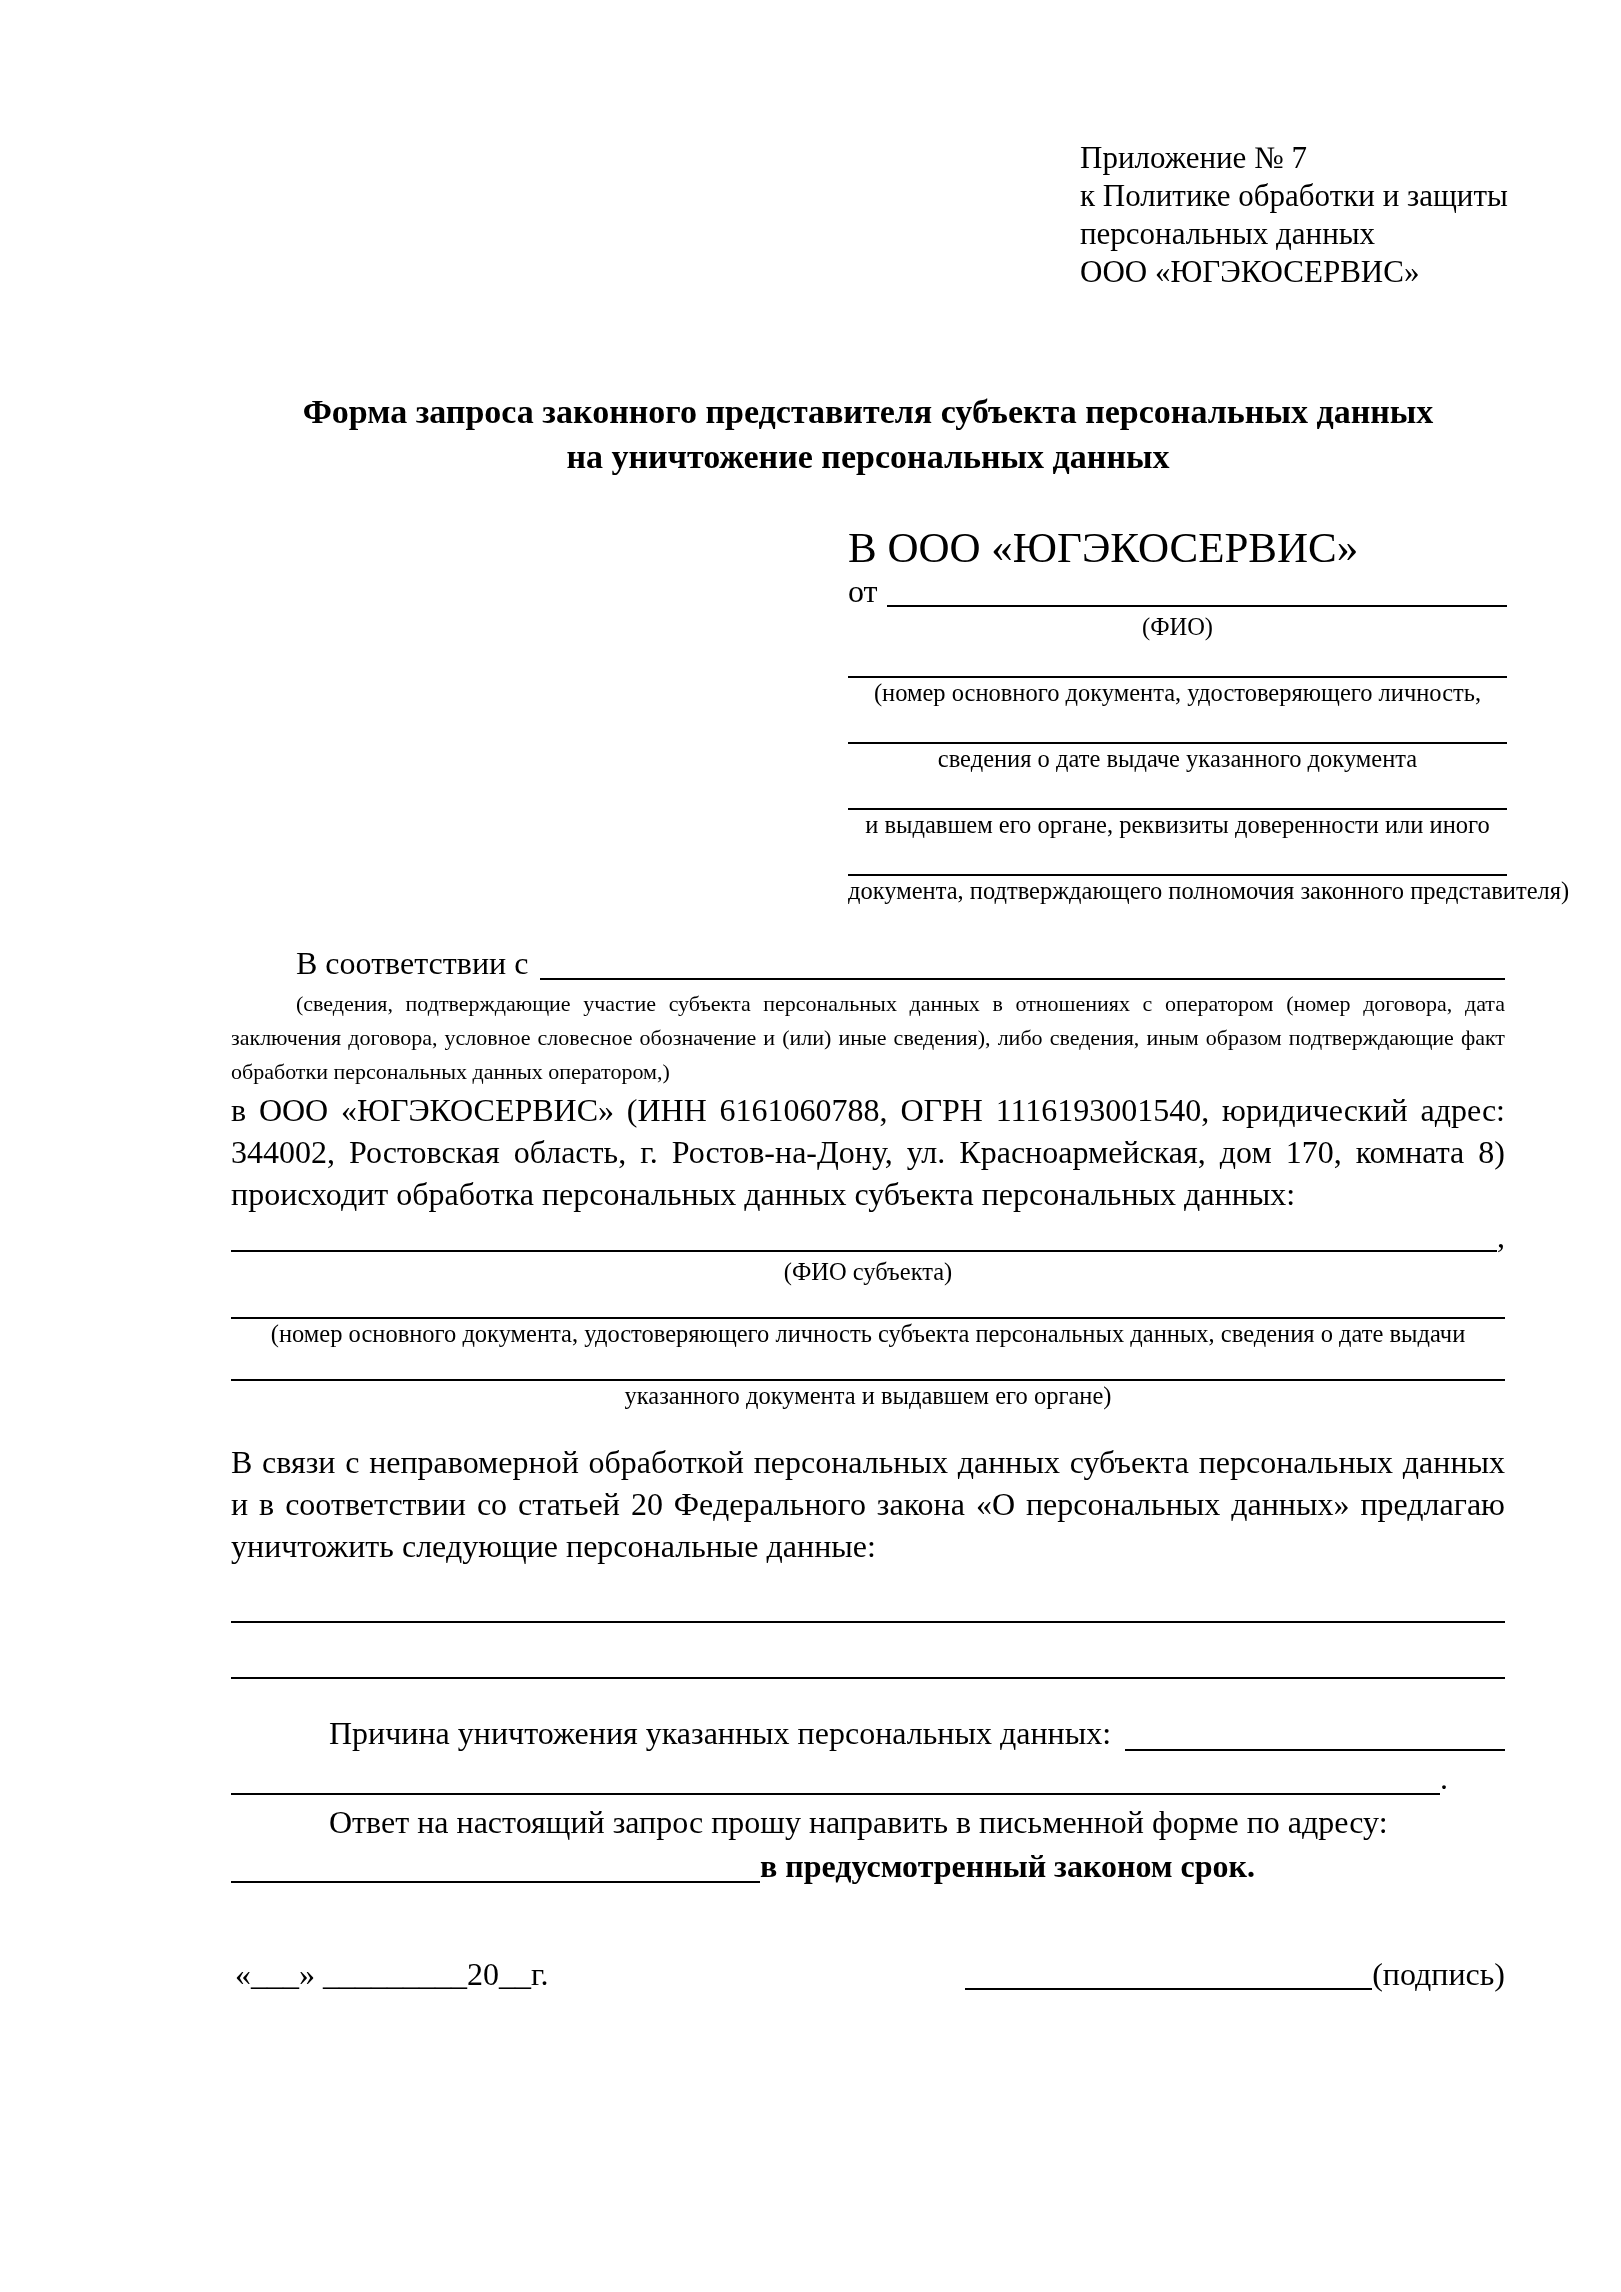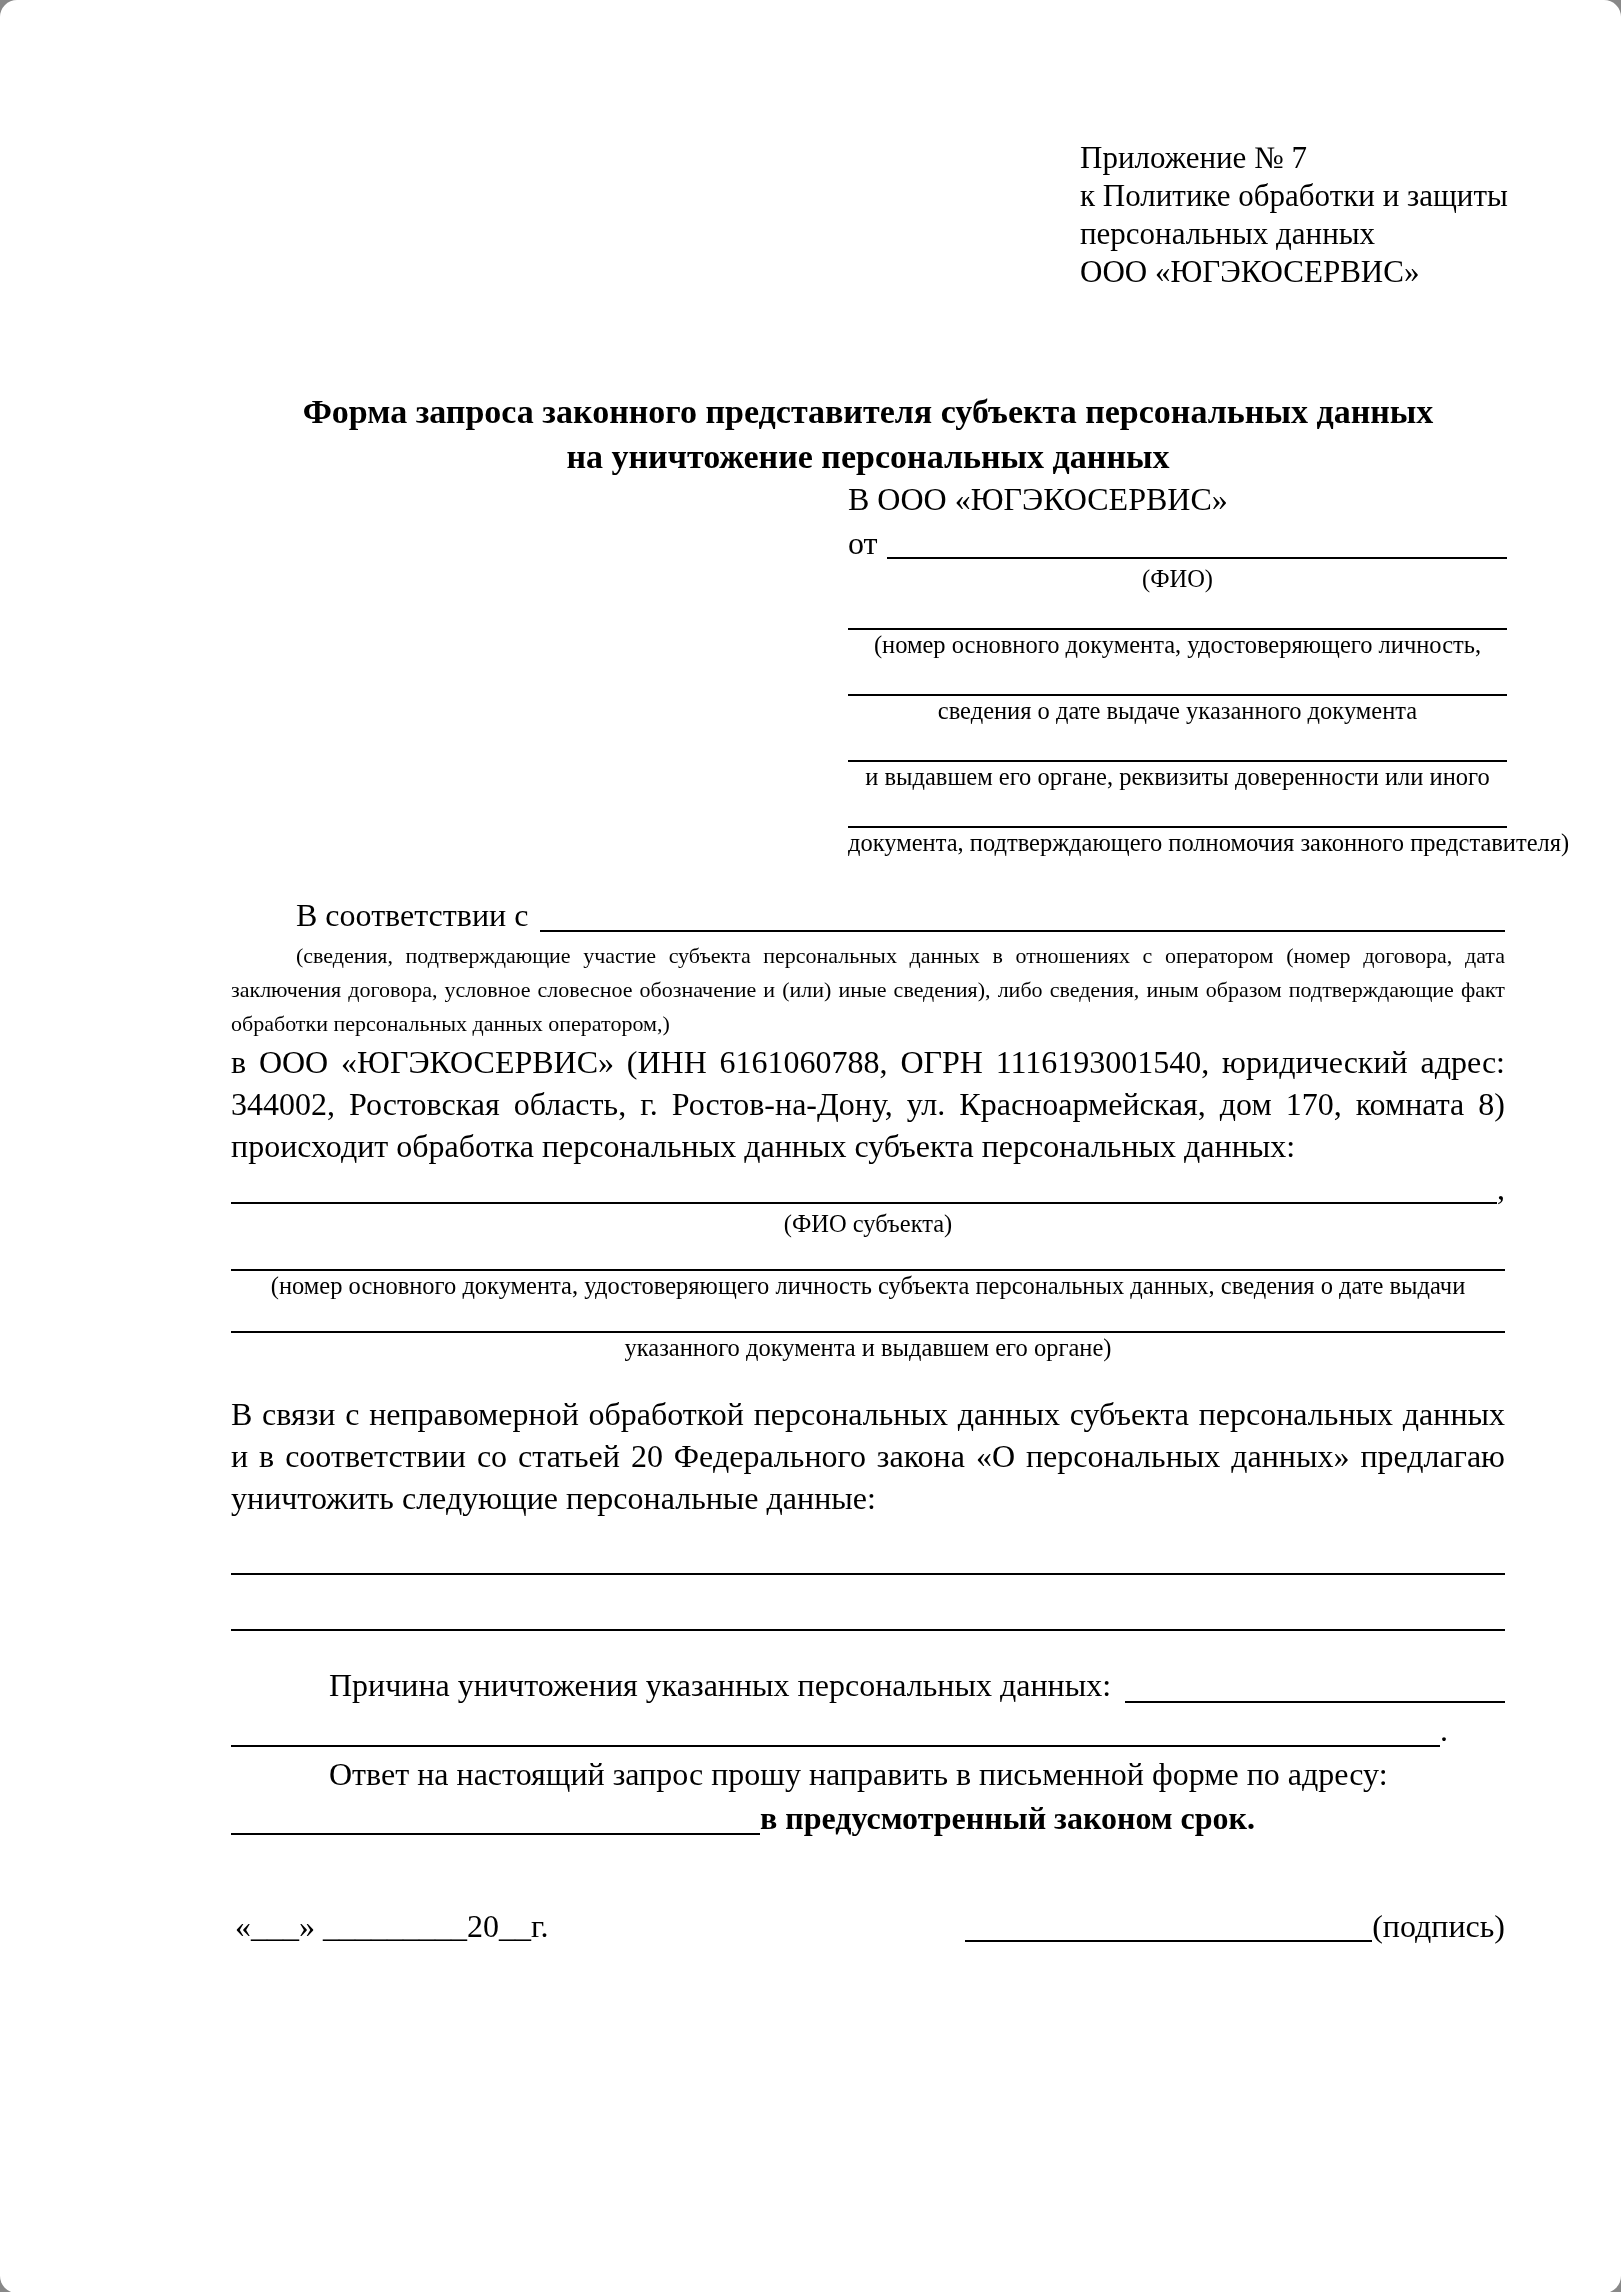--- a/index.html
+++ b/index.html
@@ -5,21 +5,20 @@
   html, body { margin: 0; padding: 0; background: #888; }
   .page {
     position: relative;
     width: 1621px;
     height: 2293px;
     margin: 0 auto;
     background: #ffffff;
     color: #000000;
     font-family: "Liberation Serif", "DejaVu Serif", serif;
     overflow: hidden;
-    border-radius: 17px;
   }
   .content {
     position: absolute;
     left: 231px;
     top: 0;
     width: 1274px;
   }
   
   .appendix {
     margin-top: 139px;
@@ -32,22 +31,23 @@
   .title {
     margin-top: 98px;
     text-align: center;
     font-weight: bold;
     font-size: 34px;
     line-height: 45px;
   }
   
   .addr-to {
     margin-left: 617px;
-    font-size: 32px;
+    font-size: 43px;
     line-height: 41px;
+    margin-top: 48px;
   }
   .addr-block {
     margin-left: 617px;
     width: 659px;
   }
   .from-row {
     display: flex;
     font-size: 32px;
     line-height: 42px;
     margin-top: 2px;

